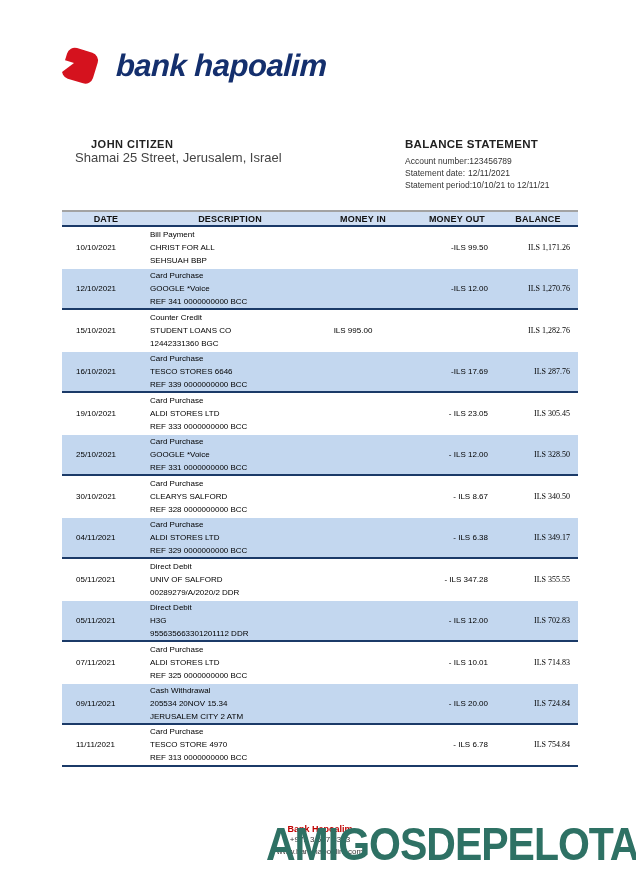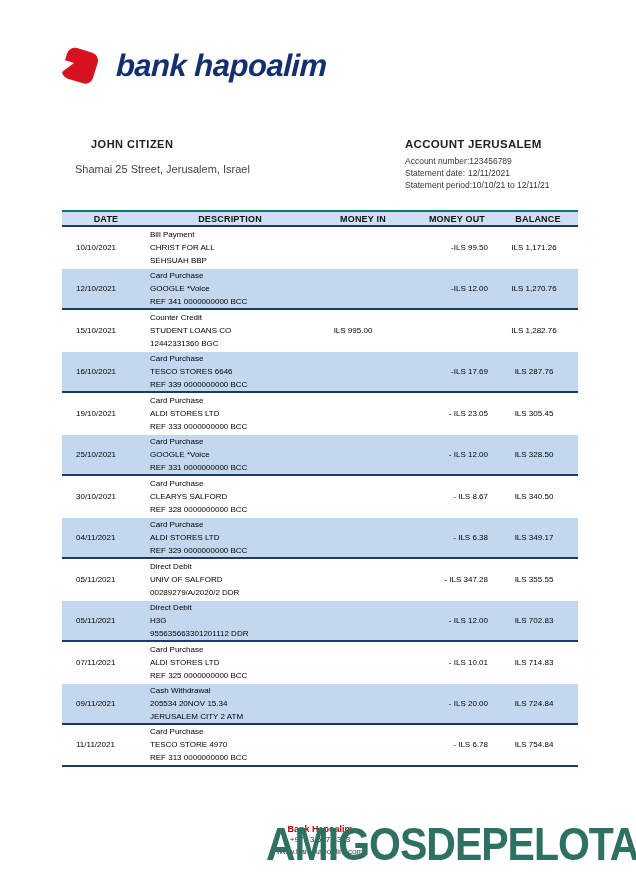--- a/index.html
+++ b/index.html
@@ -14,47 +14,47 @@
   .brand { position:absolute; left:58px; top:40px; display:flex; align-items:center; gap:12px; }
   .logo-mark { width:46px; height:52px; display:block; }
   .logo-text {
     font-size:31px; font-weight:700; font-style:italic; color:#142f6d;
     letter-spacing:-0.5px; transform:skewX(-2deg);
   }
 
   
   .customer { position:absolute; left:75px; top:138px; }
   .customer-name { font-size:11px; font-weight:700; color:#222; letter-spacing:0.5px;margin-left:16px; }
-  .customer-address { font-size:11px; color:#444; margin-top:13px; }
+  .customer-address { font-size:13px; color:#444; margin-top:0; }
 
   .account { position:absolute; left:405px; top:138px; }
   .account-title { font-size:11.5px; font-weight:700; color:#222; letter-spacing:0.3px; margin-bottom:5px; }
   .account-line { font-size:8.5px; color:#333; line-height:12px; display:flex; }
   .account-label { display:inline-block; min-width:63px; }
 
   
   .tbl { position:absolute; left:62px; top:210px; width:516px; }
   .thead {
     display:grid; grid-template-columns:88px 160px 106px 82px 80px;
-    background:#cfdef2; border-top:2px solid #0f766e; border-bottom:2px solid #1b3a68;
+    background:#cfdef2; border-top:2px solid #a3a3a3; border-bottom:2px solid #1b3a68;
     height:17px; align-items:center;
   }
   .thead .hcell { font-size:9px; font-weight:700; color:#111; text-align:center; letter-spacing:0.2px; }
   .trow {
     display:grid; grid-template-columns:88px 160px 106px 82px 80px;
     min-height:41.5px; align-items:center; background:#fff;
   }
   .trow.shaded { background:#c3d7ef; border-bottom:2px solid #1b3a68; }
   .tbody .trow:last-child { border-bottom:2px solid #1b3a68; }
   .cell { font-size:8px; color:#000; }
   .c-date { padding-left:14px; text-align:left; }
   .c-desc { text-align:left; line-height:13px; }
   .c-in  { text-align:center; padding-right:20px; }
   .c-out { text-align:right; padding-right:10px; }
-  .c-bal { text-align:center; padding-right:8px; }
+  .c-bal { text-align:right; padding-right:8px;font-family:Liberation Serif, serif; }
 
   
   .footer { position:absolute; left:62px; top:824px; width:516px; text-align:center; }
   .footer-bank { font-size:9px; font-weight:700; color:#c00000; }
   .footer-line { font-size:8px; color:#333; line-height:11.5px; }
 
   
   .watermark {
     position:absolute; left:266px; top:822px; white-space:nowrap;
     font-size:41px; font-weight:900; letter-spacing:-1px;
@@ -76,21 +76,21 @@
     </svg>
     <span class="logo-text">bank hapoalim</span>
   </div>
 
   <div class="customer">
     <div class="customer-name">JOHN CITIZEN</div>
     <div class="customer-address">Shamai 25 Street, Jerusalem, Israel</div>
   </div>
 
   <div class="account">
-    <div class="account-title">ACCOUNT JERUSALEM</div>
+    <div class="account-title">BALANCE STATEMENT</div>
     <div class="account-line">
       <span class="account-label">Account number:</span>
       <span class="account-value">123456789</span>
     </div>
     <div class="account-line">
       <span class="account-label">Statement date:</span>
       <span class="account-value">12/11/2021</span>
     </div>
     <div class="account-line">
       <span class="account-label">Statement period:</span>

